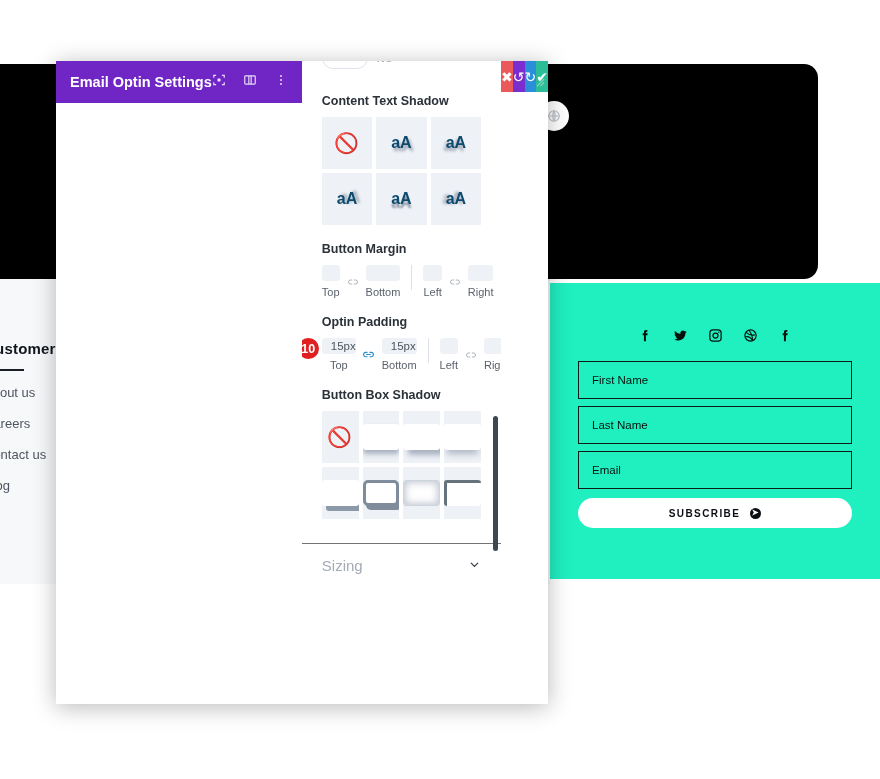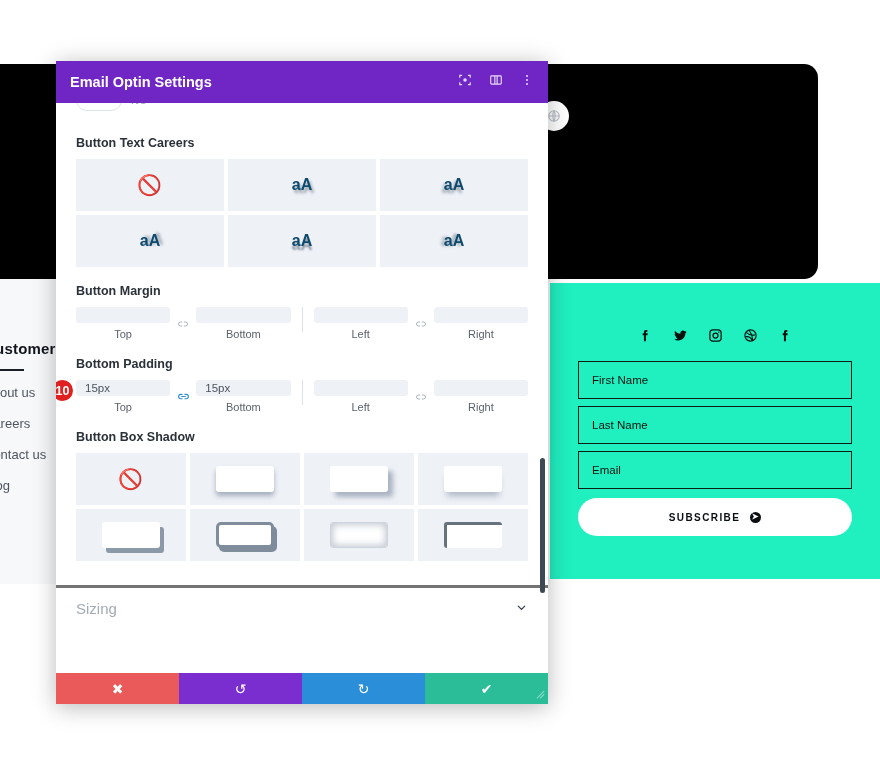--- a/index.html
+++ b/index.html
@@ -47,42 +47,42 @@
     padding-top: 45px; color: #06110c;
   }
   #social .s-ico { width: 15px; height: 15px; display: block; }
   #optin-fields { padding: 18px 28px 0 28px; }
   .optin-field {
     height: 38px; border: 1px solid #0c1d16; background: transparent;
     display: flex; align-items: center; padding-left: 13px;
     font-size: 11.5px; color: #07130d; margin-bottom: 7px; text-align: right;
   }
   #subscribe-btn {
-    margin: 9px 28px 0 28px; height: 38px; background: #ffffff;
+    margin: 9px 28px 0 28px; height: 30px; background: #ffffff;
     border-radius: 19px; display: flex; align-items: center;
     justify-content: center; gap: 10px;
     font-size: 10px; font-weight: bold; letter-spacing: 1.4px; color: #0b0f14;
   }
   #subscribe-btn .arrow {
     width: 11px; height: 11px; border-radius: 50%; background: #0b0f14;
     color: #fff; font-size: 8px; display: flex; align-items: center;
     justify-content: center; line-height: 1;
   }
 
   #round-toggle {
     position: absolute; left: 539px; top: 101px; width: 30px; height: 30px;
     border-radius: 50%; background: #ffffff;
     display: flex; align-items: center; justify-content: center;
     color: #b8bec7; font-size: 13px; box-shadow: 0 1px 4px rgba(0,0,0,.25);
   }
 
   
   #modal {
     position: absolute; left: 56px; top: 61px; width: 492px; height: 643px;
-    background: #ffffff; display: flex; flex-direction: column;
+    background: #ffffff; display: flex; 
     box-shadow: 0 3px 22px rgba(0,0,0,.28); z-index: 20;
   }
   #modal-titlebar {
     height: 42px; background: #7026c4;
     display: flex; align-items: center; padding: 0 14px;
     flex: 0 0 auto;
   }
   #modal-title { color: #fff; font-size: 14.5px; font-weight: bold; }
   #titlebar-icons { margin-left: auto; display: flex; align-items: center; gap: 17px; }
   .tb-ico { color: #e8dcf7; display: block; }
@@ -169,21 +169,21 @@
   #badge-10 {
     position: absolute; left: -26px; top: -2px;
     width: 25px; height: 25px; border-radius: 50%;
     background: #e02020; border: 2px solid #ffffff;
     color: #ffffff; font-size: 12.5px; font-weight: bold;
     display: flex; align-items: center; justify-content: center;
     z-index: 5;
   }
 
   .accordion-row {
-    border-top: 3px solid #737373; height: 44px;
+    border-top: 1px solid #737373; height: 44px;
     display: flex; align-items: center; padding: 0 20px;
     background: #ffffff;
   }
   .accordion-row .acc-label { font-size: 15px; color: #a4abb4; }
   .accordion-row .chev { margin-left: auto; color: #3b424b; font-size: 12px; }
 
   #modal-scrollbar {
     position: absolute; right: 3px; top: 355px; width: 5px; height: 135px;
     background: #3e4852; border-radius: 3px;
   }
@@ -309,21 +309,21 @@
   <div id="modal-body">
     <div id="scroll-area">
 
       <div class="top-toggle-clip">
         <div class="top-toggle">
           <div class="toggle-pill"></div>
           <div class="toggle-label">NO</div>
         </div>
       </div>
 
-      <div class="field-label">Button Text Careers</div>
+      <div class="field-label">Content Text Shadow</div>
       <div class="preset-grid g3">
         <div class="preset-cell">
           <span class="no-ico">🚫</span>
         </div>
         <div class="preset-cell">
           <span class="aa s1">aA</span>
         </div>
         <div class="preset-cell">
           <span class="aa s2">aA</span>
         </div>
@@ -368,21 +368,21 @@
                 <path d="M14.5 8H17a4 4 0 0 1 0 8h-2.5"></path>
               </svg>
           </div>
           <div class="pad-col">
             <div class="pad-input"></div>
             <div class="pad-cap">Right</div>
           </div>
         </div>
       </div>
 
-      <div class="field-label">Bottom Padding</div>
+      <div class="field-label">Optin Padding</div>
       <div class="pad-row">
         <div id="badge-10">10</div>
         <div class="pad-half">
           <div class="pad-col">
             <div class="pad-input">15px</div>
             <div class="pad-cap">Top</div>
           </div>
           <div class="chain">
             <svg viewBox="0 0 24 24" width="15" height="13" fill="none" stroke="#2b8fd0" stroke-width="2" stroke-linecap="round">
                 <path d="M9.5 8H7a4 4 0 0 0 0 8h2.5"></path>

